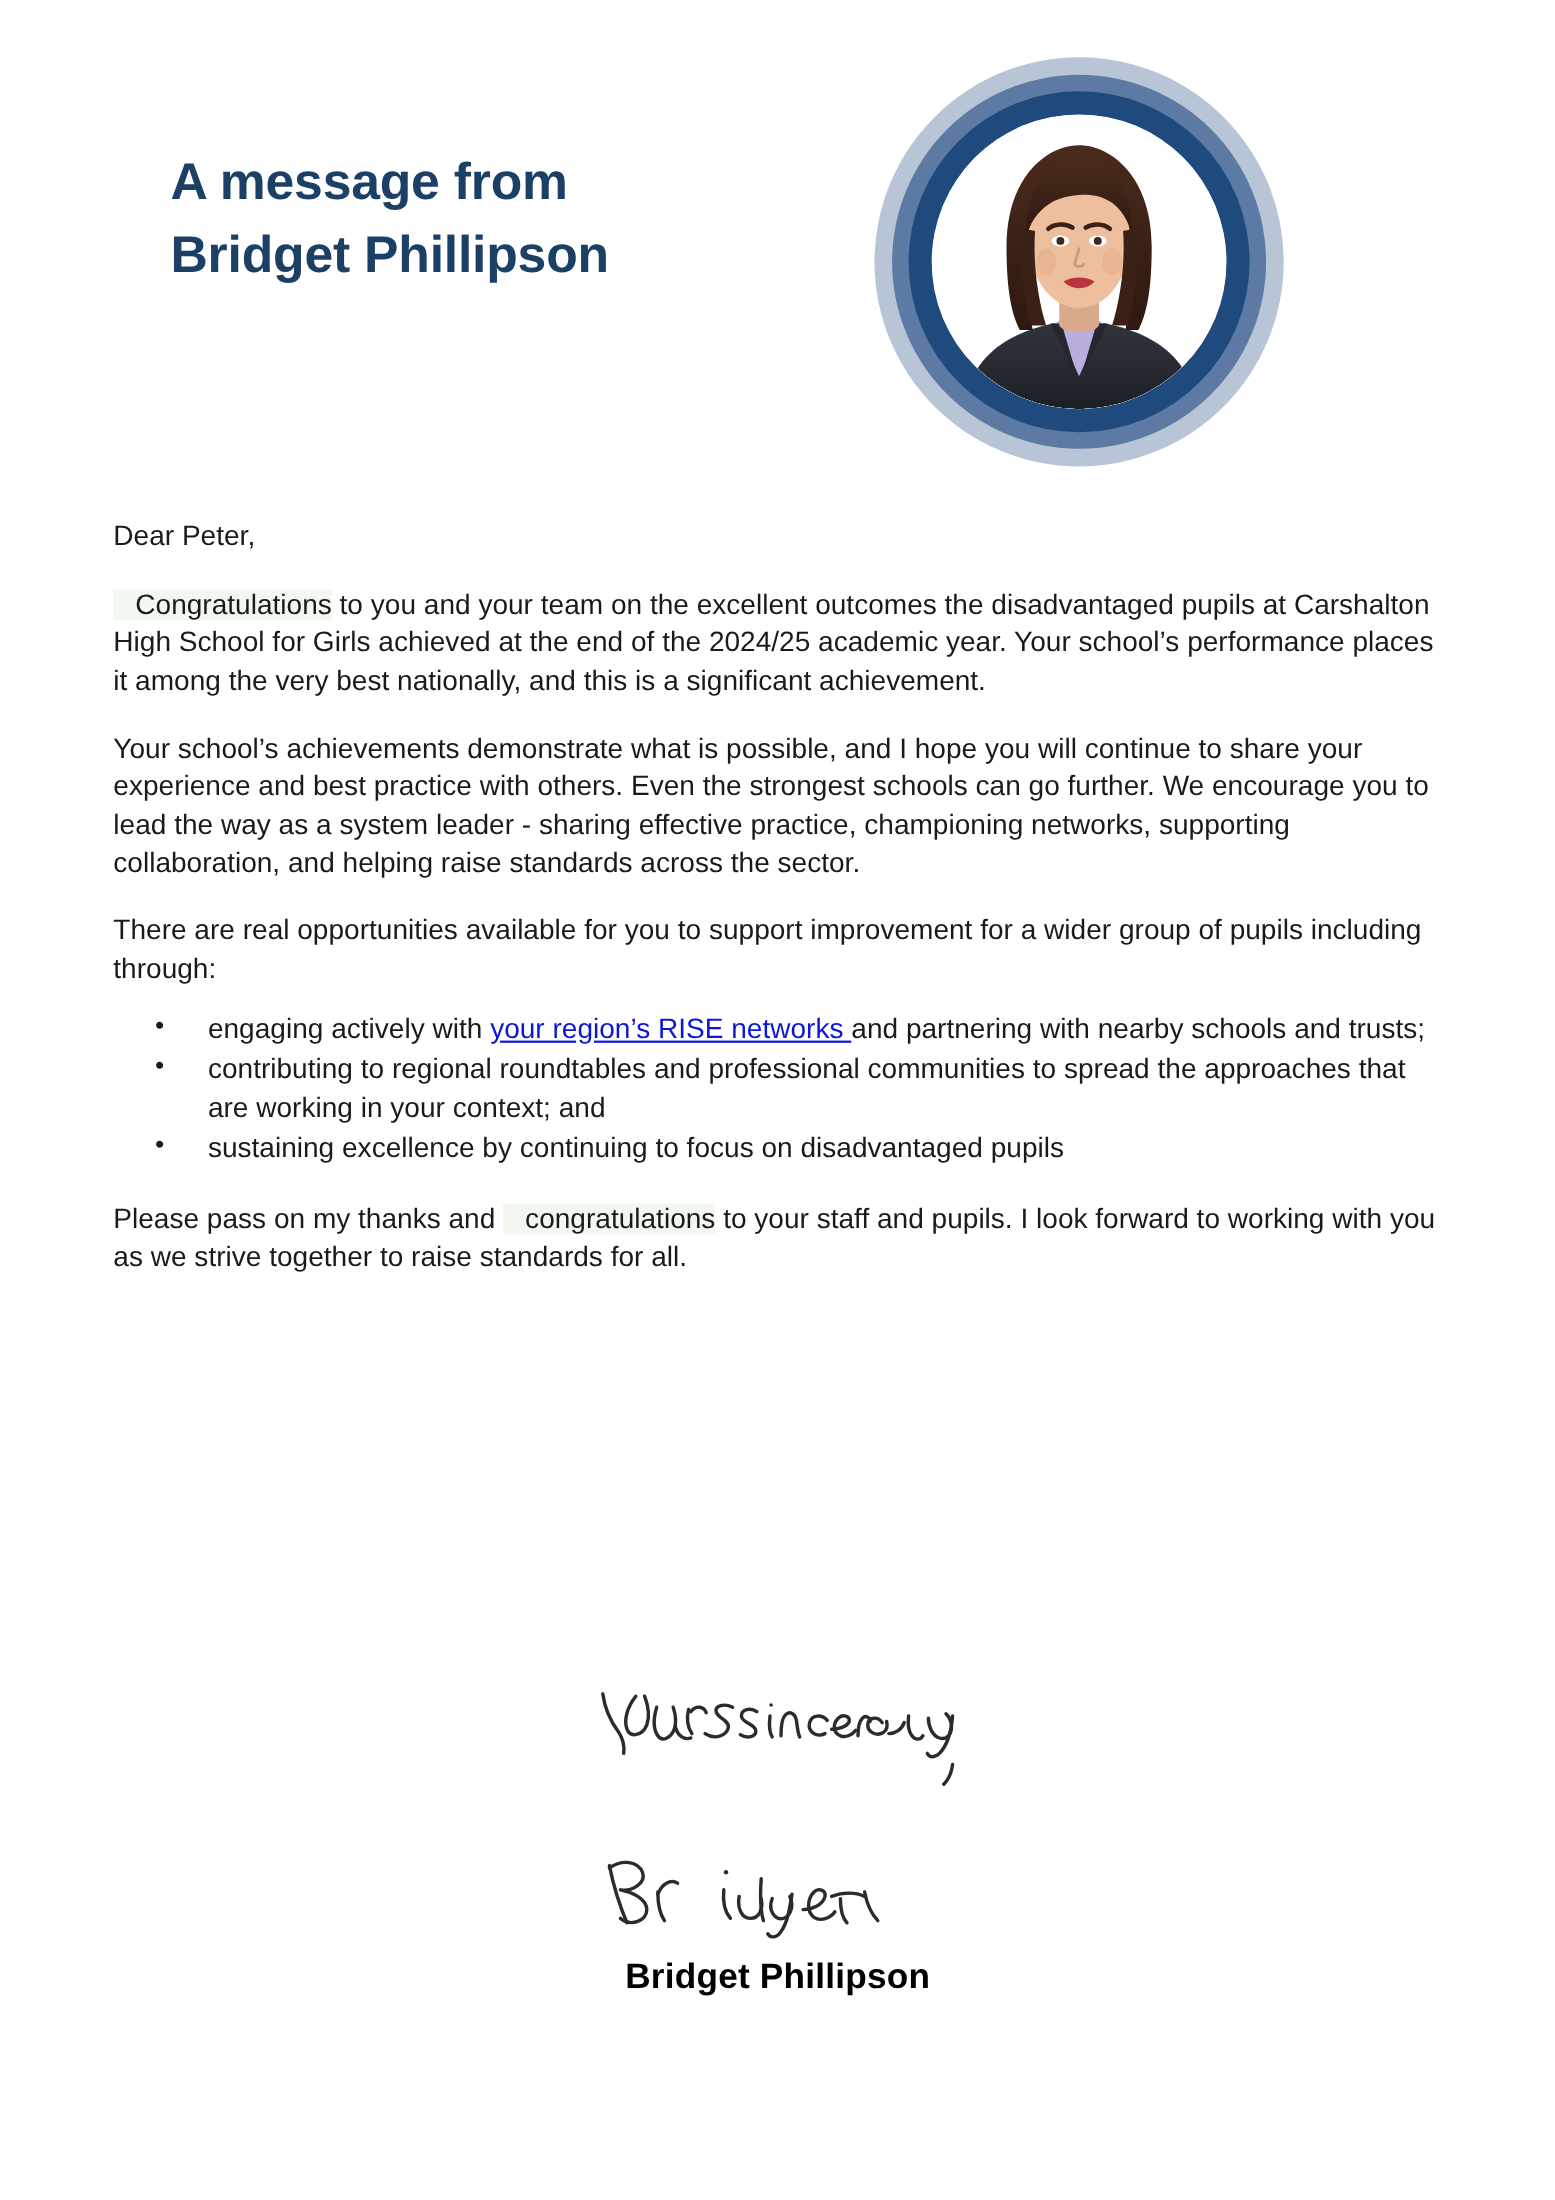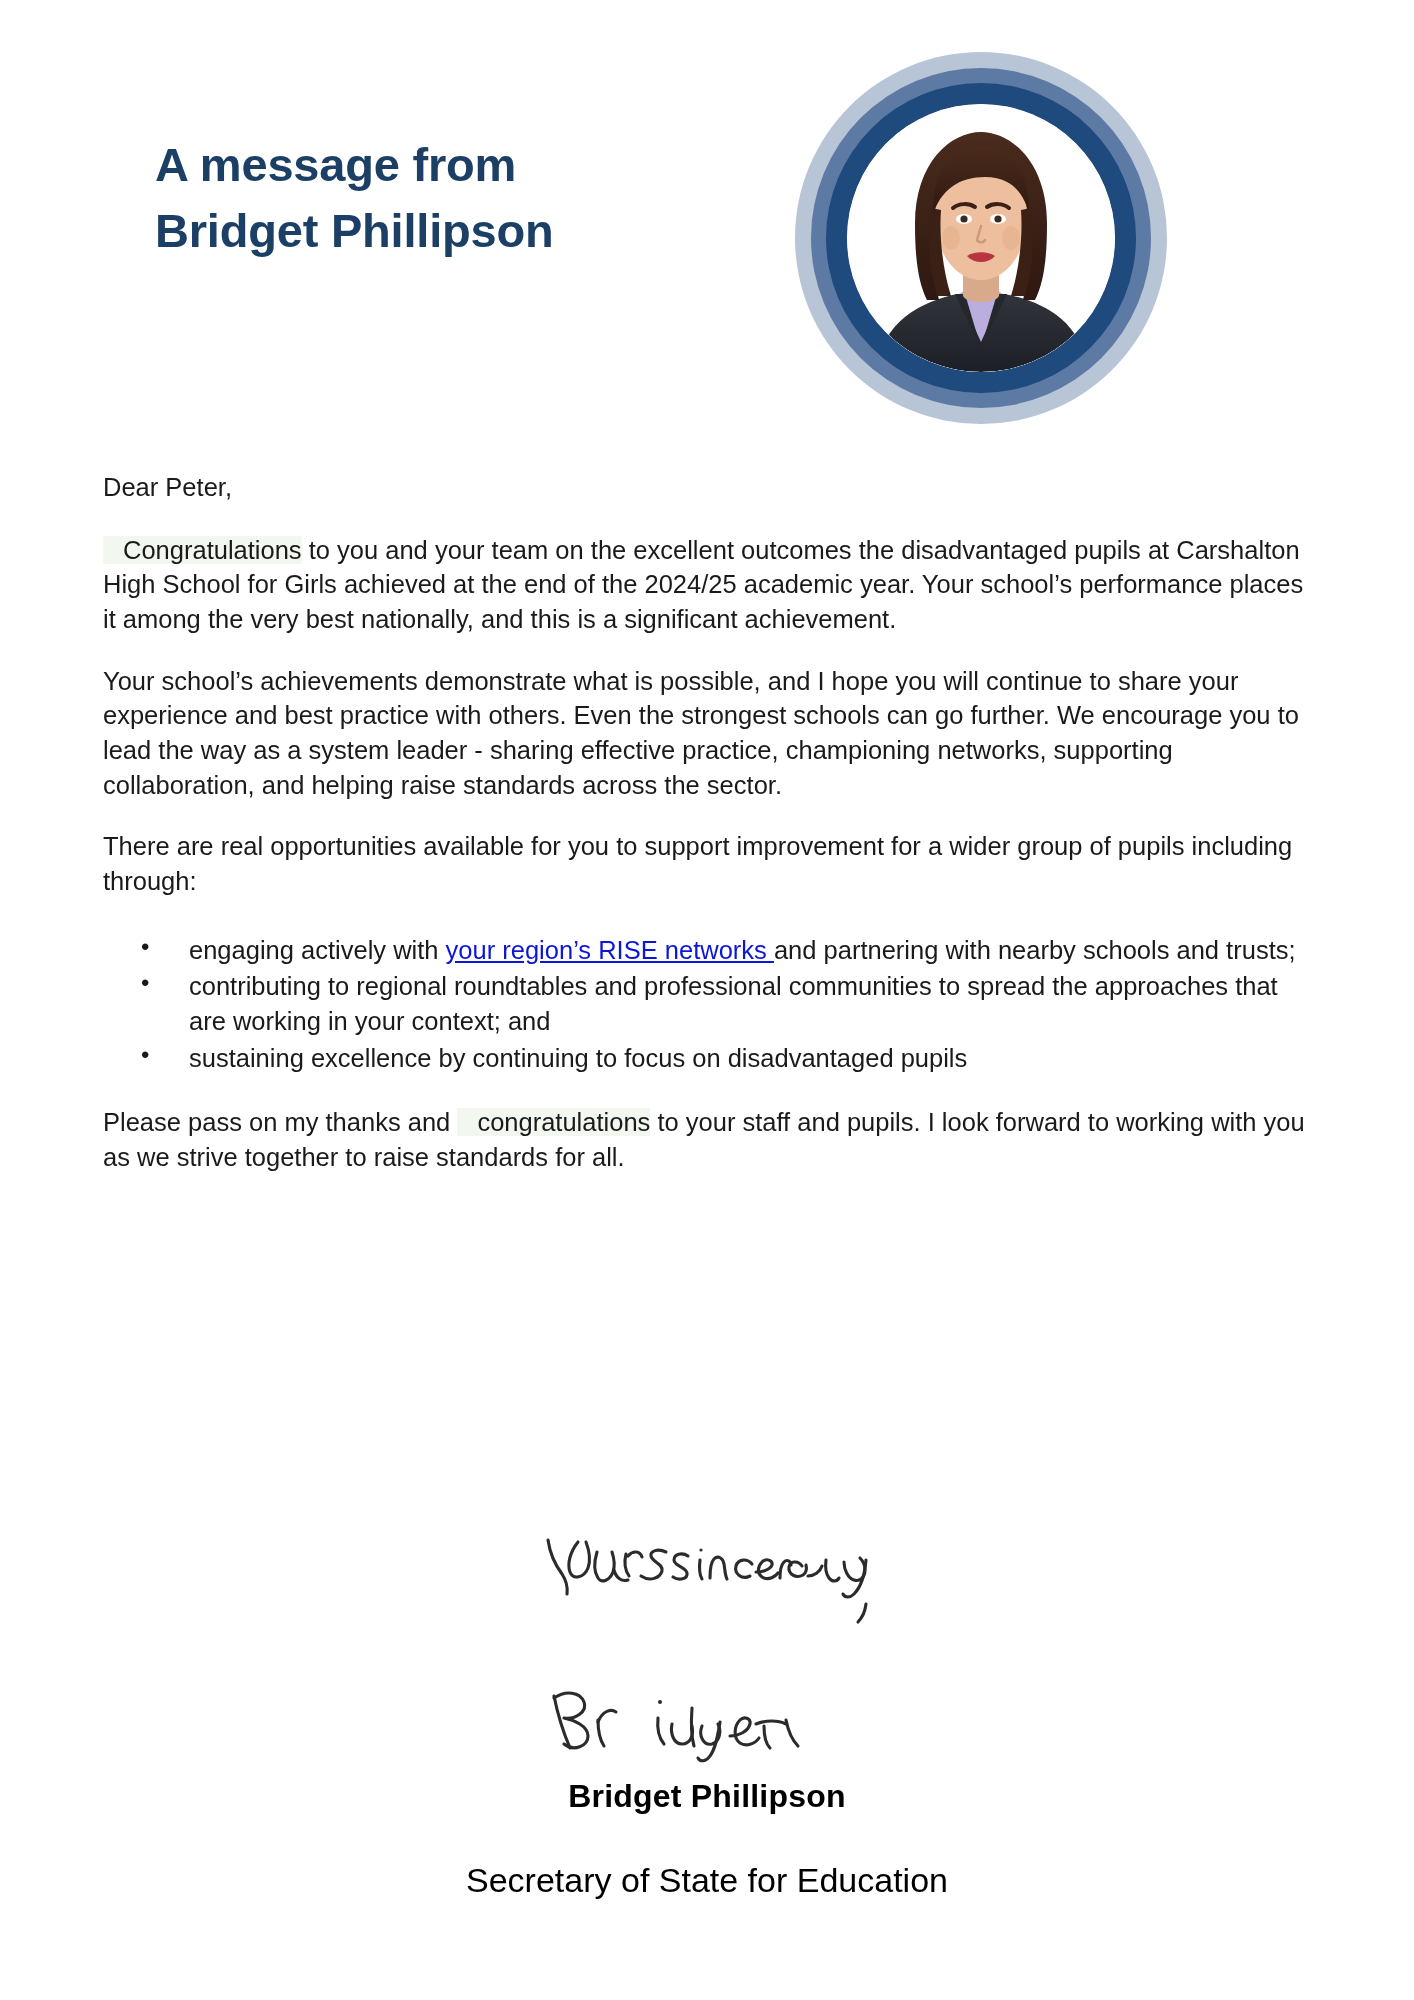--- a/index.html
+++ b/index.html
@@ -105,21 +105,21 @@
     margin: 0 0 27px 0;
     font-size: 25.5px;
     line-height: 1.36;
     color: #1a1a1a;
     font-family: "Liberation Sans", sans-serif;
   }
   .letter p.salutation {
     margin-bottom: 28px;
   }
   .letter p.tight {
-    margin-bottom: 34px;
+    margin-bottom: 20px;
   }
 
   .hl {
     background: #f2f7f0;
     padding-left: 20px;
   }
 
   a.rise-link {
     color: #0b16d8;
     text-decoration: underline;
@@ -313,16 +313,15 @@
         <path d="M190 206 C198 206 208 202 210 194 C211 188 204 186 200 190 C194 196 193 208 200 213 C206 217 215 214 219 208"></path>
         <path d="M224 196 C224 206 226 214 230 218"></path>
         <path d="M216 194 C226 190 238 190 246 194"></path>
         <path d="M246 190 C248 200 252 210 258 216"></path>
       </g>
     </svg>
   </div>
 
   <div class="sign-off">
     <div class="sign-name">Bridget Phillipson</div>
-    <div class="sign-title">Secretary of State for Education</div>
   </div>
 
 </div>
 
 </body></html>

